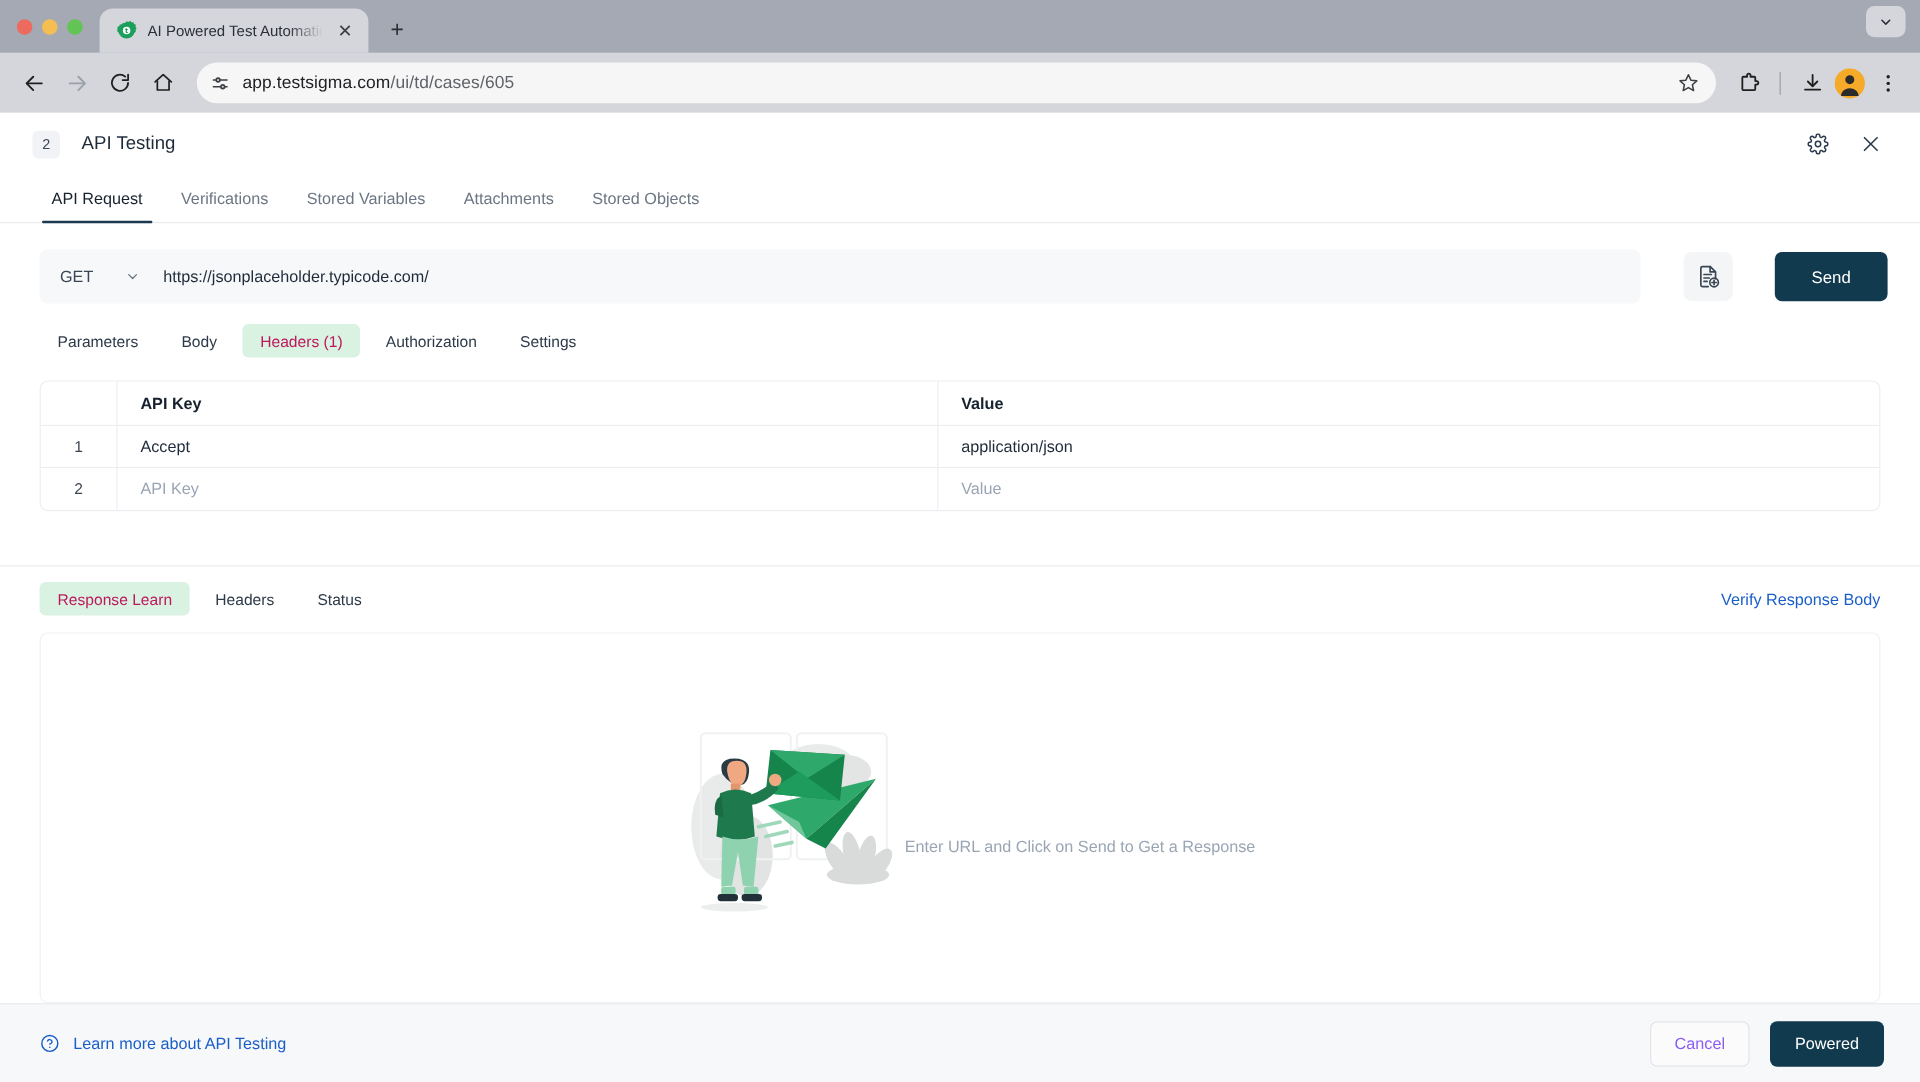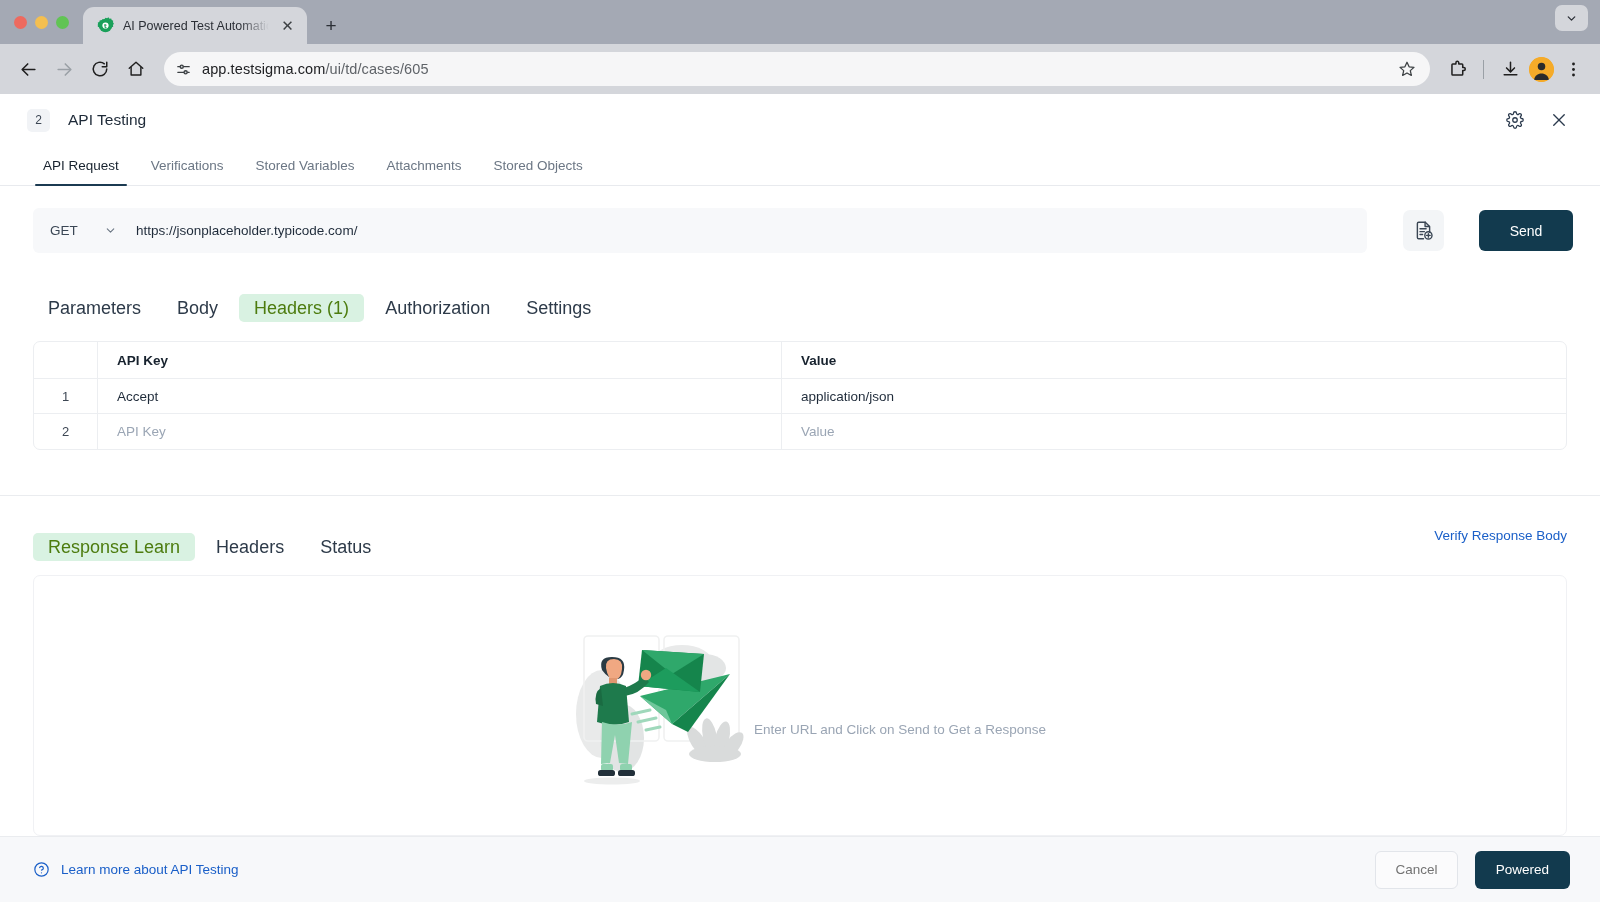--- a/index.html
+++ b/index.html
@@ -271,25 +271,24 @@
     align-items: center;
     padding: 17px 0 0 33px;
     gap: 6px;
     flex: 0 0 auto;
   }
   .pill {
     height: 28px;
     display: flex; align-items: center;
     padding: 0 15px;
     border-radius: 5px;
-    font-size: 18px;
+    font-size: 13px;
     color: #2d3a49;
-    margin-top: 24px;
-  }
-  .pill.active { background: #d9f2e2; color: #4d7c0f; }
+  }
+  .pill.active { background: #d9f2e2; color: #be185d; }
 
   
   .table {
     margin: 19px 33px 0 33px;
     border: 1px solid #eceef1;
     border-radius: 7px;
     overflow: hidden;
     flex: 0 0 auto;
   }
   .trow {
@@ -385,21 +384,21 @@
     display: flex;
     align-items: center;
     gap: 17px;
   }
   .btn-cancel {
     height: 38px; min-width: 83px;
     border: 1px solid #e2e5ea;
     background: #fbfbfc;
     border-radius: 6px;
     display: flex; align-items: center; justify-content: center;
-    font-size: 13.5px; color: #737373;
+    font-size: 13.5px; color: #8b5cf6;
   }
   .btn-create {
     height: 38px; min-width: 95px;
     background: #123a4e;
     border-radius: 6px;
     display: flex; align-items: center; justify-content: center;
     font-size: 13.5px; color: #fff;
   }
 </style>
 </head>

